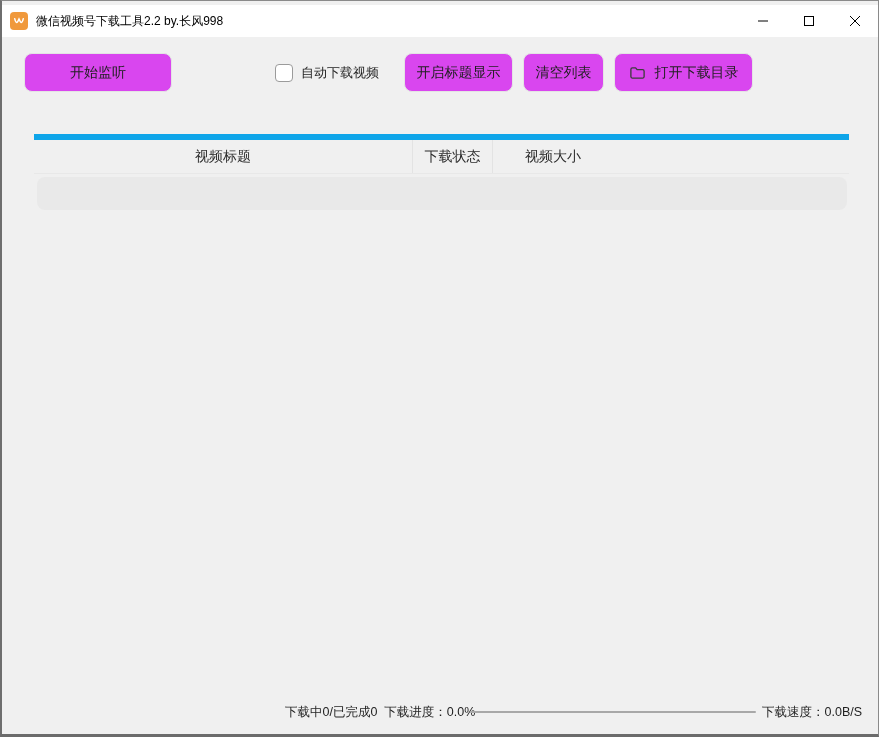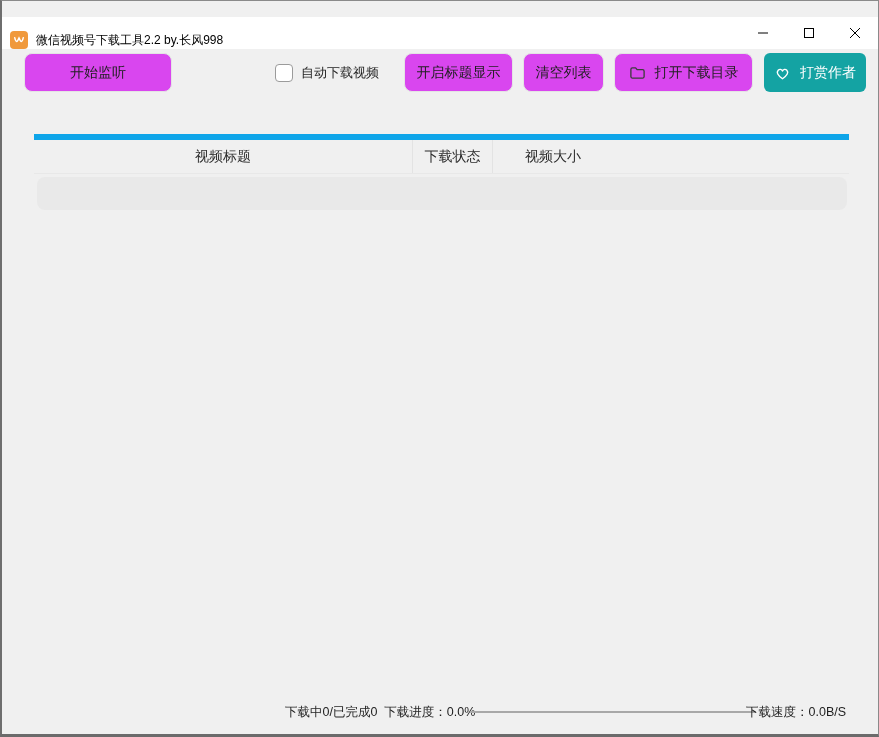--- a/index.html
+++ b/index.html
@@ -6,22 +6,22 @@
   html,body { background:#cfcfcf; font-family:"Liberation Sans","DejaVu Sans",sans-serif; }
   .window {
     position:relative; width:879px; height:737px;
     background:#f0f0f0; overflow:hidden;
     border:1px solid #8a8a8a;
     border-bottom:3px solid #6b6b6b;
     border-left:2px solid #6e6e6e;
   }
   
   .titlebar {
-    position:absolute; top:16px; left:0; right:0; height:32px;
-    background:#ffffff; display:flex; align-items:flex-end;
+    position:absolute; top:4px; left:0; right:0; height:32px;
+    background:#ffffff; display:flex; align-items:center;
   }
   .titlebar-left { display:flex; align-items:center; gap:8px; padding-left:8px; flex:1; }
   .app-icon {
     width:18px; height:18px; border-radius:4px;
     display:flex; align-items:center; justify-content:center;
   }
   .window-title { font-size:12px; color:#000; }
   .win-controls { display:flex; height:32px; }
   .win-btn {
     width:46px; height:32px; border:none; background:transparent;
@@ -70,21 +70,21 @@
   .status-left {
     position:absolute; left:283px; top:703px;
     font-size:12.5px; color:#1f1f1f; white-space:nowrap;
   }
   .progress-track {
     position:absolute; left:468px; top:710px; width:286px; height:2px;
     background:#a8a8a8; border-radius:1px;
   }
   .progress-fill { height:100%; background:#14a3a3; width:0%; }
   .status-right {
-    position:absolute; left:744px; top:703px;
+    position:absolute; left:760px; top:703px;
     font-size:12.5px; color:#1f1f1f; white-space:nowrap;
   }
 </style>
 </head>
 <body>
 
 <div class="window">
 
   <div class="titlebar">
     <div class="titlebar-left">
@@ -134,28 +134,20 @@
 
   <button class="btn btn-dir">
     <span style="display:flex;">
       <svg width="17" height="16" viewBox="0 0 18 16">
         <path d="M2 4.2 A1.6 1.6 0 0 1 3.6 2.6 H7 L8.6 4.5 H14.4 A1.6 1.6 0 0 1 16 6.1 V11.8 A1.6 1.6 0 0 1 14.4 13.4 H3.6 A1.6 1.6 0 0 1 2 11.8 Z" fill="none" stroke="#3c3c3c" stroke-width="1.4" stroke-linejoin="round"></path>
       </svg>
     </span>
     <span>打开下载目录</span>
   </button>
 
-  <button class="btn btn-tip" style="background:#14a3a3;">
-    <span style="display:flex;">
-      <svg width="17" height="16" viewBox="0 0 18 17">
-        <path d="M9 14.6 C3.8 11 2.3 7.9 4.4 5.6 C5.9 4 8.3 4.5 9 6.4 C9.7 4.5 12.1 4 13.6 5.6 C15.7 7.9 14.2 11 9 14.6 Z" fill="none" stroke="#ffffff" stroke-width="1.5" stroke-linejoin="round"></path>
-      </svg>
-    </span>
-    <span>打赏作者</span>
-  </button>
 
   <div class="table-header">
     <div class="th th-title">视频标题</div>
     <div class="th th-status">下载状态</div>
     <div class="th th-size">视频大小</div>
   </div>
 
   <div class="empty-row"></div>
 
   <div class="status-left"><span>下载中0/已完成0</span>&nbsp;&nbsp;<span>下载进度：</span><span>0.0%</span></div>

